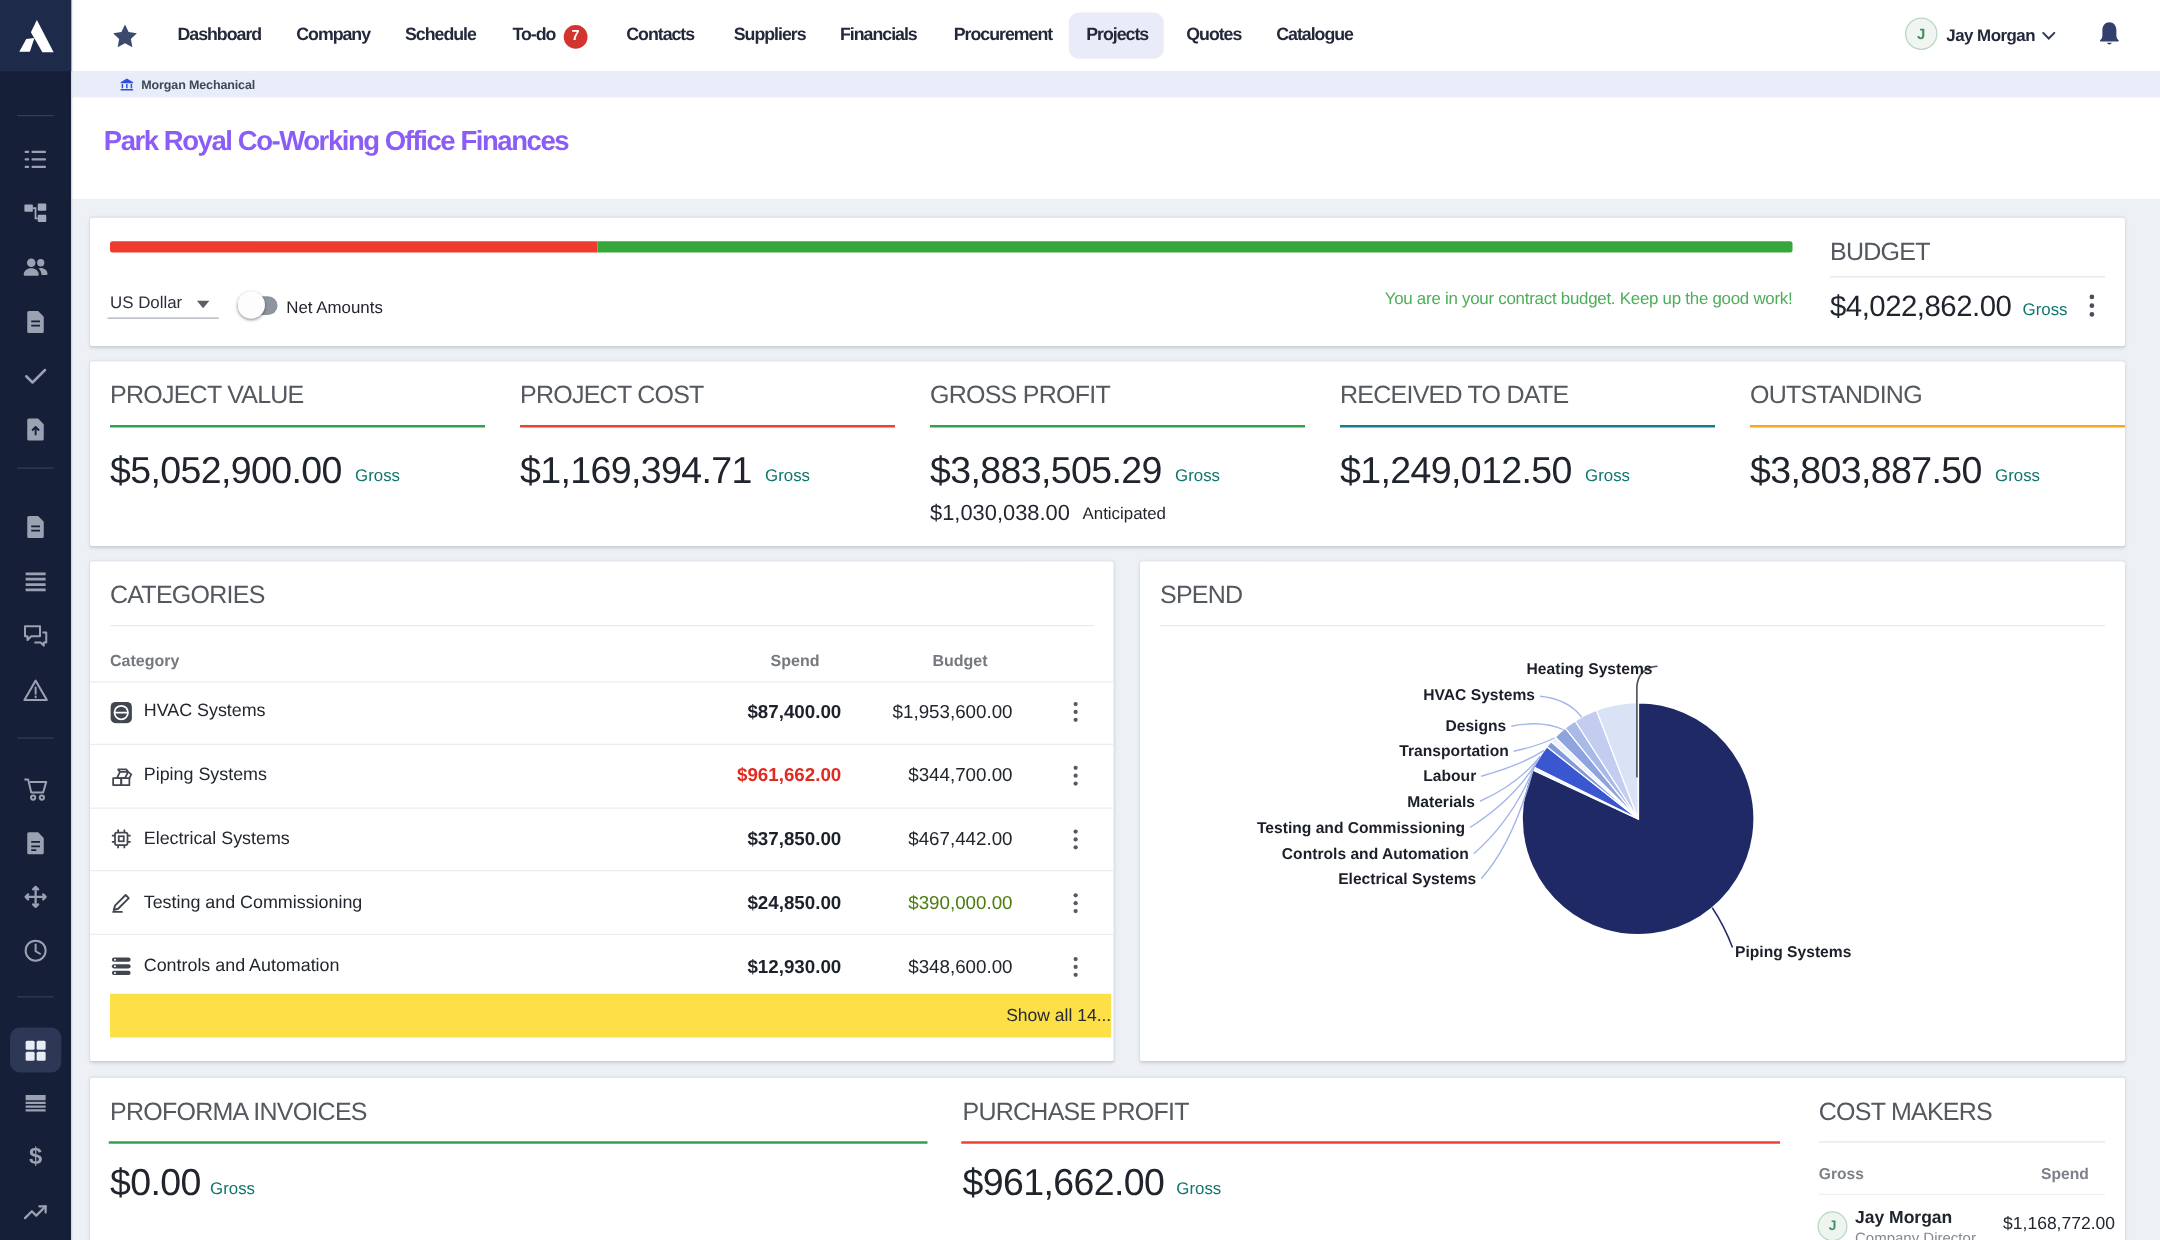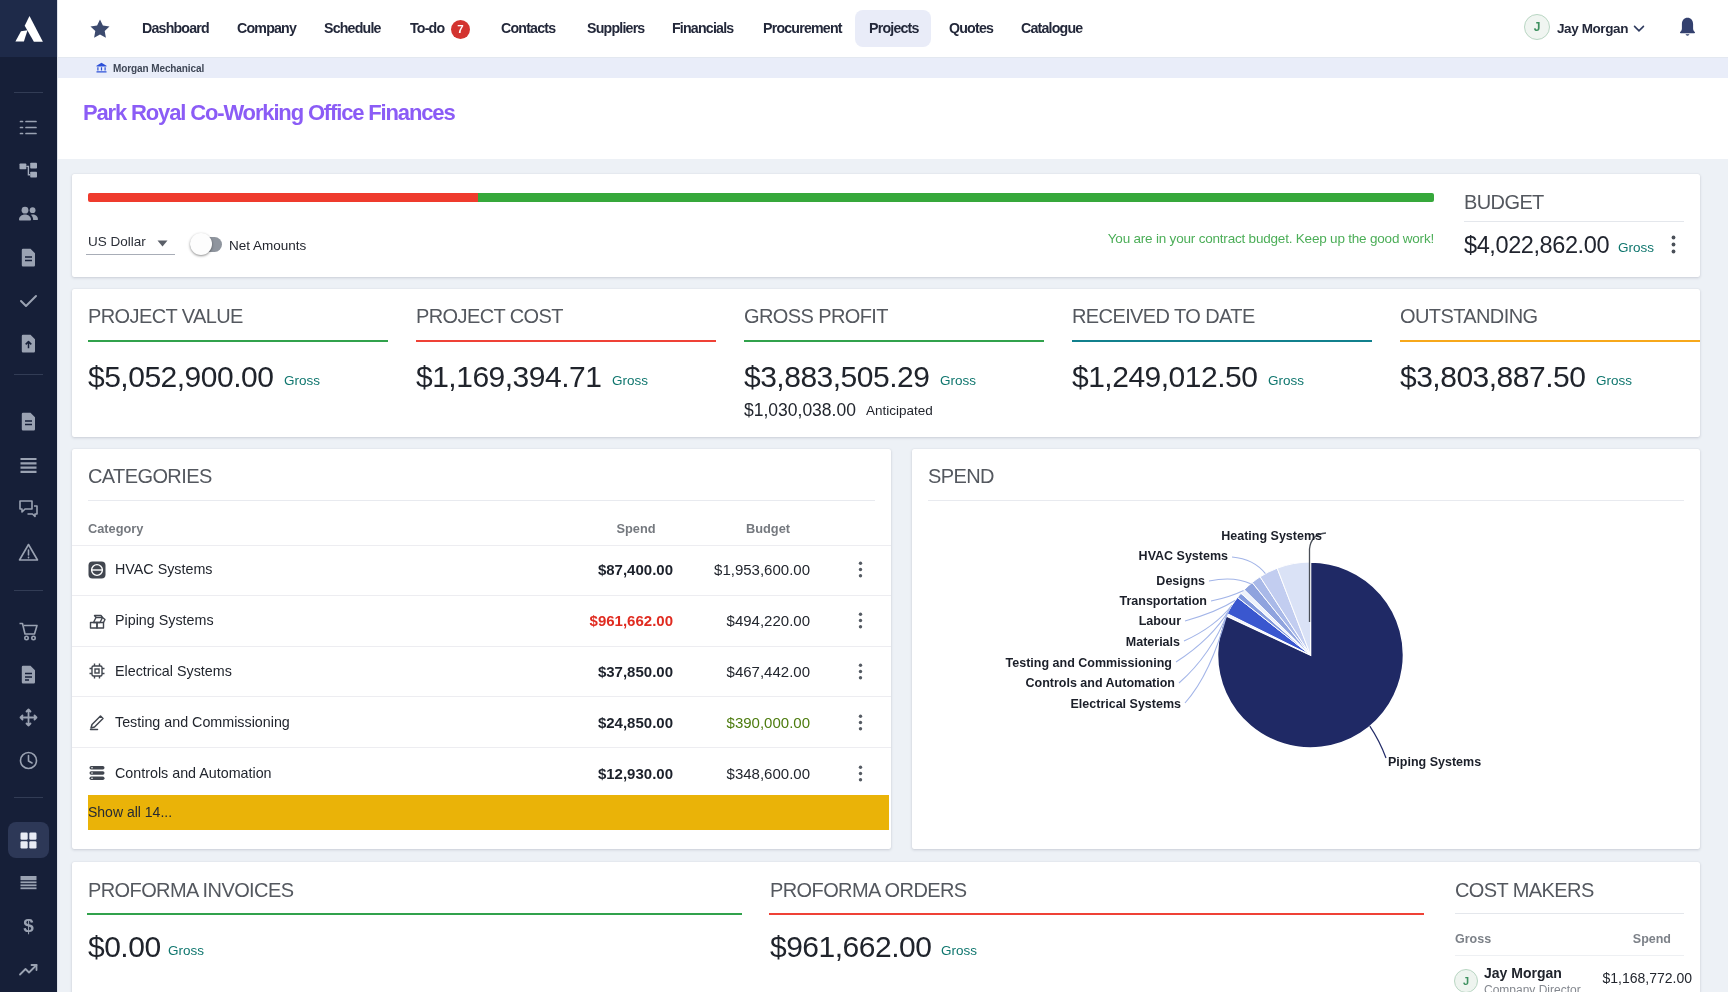--- a/index.html
+++ b/index.html
@@ -240,21 +240,21 @@
       <g fill="none" stroke="#41464f" stroke-width="1.4" stroke-linejoin="round">
         <path d="M2.5 11.5 H9 V17 H2.5 Z"></path>
         <path d="M9 11.5 H15.5 V17 H9 Z"></path>
         <path d="M5.5 11.5 L8 6.5 H14.5 L12 11.5 Z"></path>
         <path d="M14.5 6.5 L17 8.5 L15.5 11.5"></path>
         <path d="M8 6.5 L6.5 4.5 L13 4.5 L14.5 6.5"></path>
       </g>
     </svg>
   <span class="abs" style="left:115px;top:612px;font-size:14.3px;color:#22262e;">Piping Systems</span>
   <span class="abs" style="left:523px;top:612px;width:150px;text-align:right;font-size:15px;font-weight:700;color:#e02b20;">$961,662.00</span>
-  <span class="abs" style="left:660px;top:612px;width:150px;text-align:right;font-size:15px;color:#22262e;">$494,220.00</span>
+  <span class="abs" style="left:660px;top:612px;width:150px;text-align:right;font-size:15px;color:#22262e;">$344,700.00</span>
 
   <svg class="abs" style="left:88px;top:662px;" width="18" height="18" viewBox="0 0 18 18">
       <g fill="none" stroke="#41464f" stroke-width="1.4">
         <rect x="4" y="4" width="10" height="10" rx="1.5"></rect>
         <rect x="7" y="7" width="4" height="4"></rect>
         <path d="M6.5 4V1.5M11.5 4V1.5M6.5 16.5V14M11.5 16.5V14M4 6.5H1.5M4 11.5H1.5M16.5 6.5H14M16.5 11.5H14"></path>
       </g>
     </svg>
   <span class="abs" style="left:115px;top:663px;font-size:14.3px;color:#22262e;">Electrical Systems</span>
   <span class="abs" style="left:523px;top:663px;width:150px;text-align:right;font-size:15px;font-weight:700;color:#1c212b;">$37,850.00</span>
@@ -305,21 +305,21 @@
       <circle cx="2.5" cy="2.2" r="1.7" fill="#555b63"></circle>
       <circle cx="2.5" cy="8.5" r="1.7" fill="#555b63"></circle>
       <circle cx="2.5" cy="14.8" r="1.7" fill="#555b63"></circle>
     </svg>
   <svg class="abs" style="left:858px;top:765px;" width="5" height="17" viewBox="0 0 5 17">
       <circle cx="2.5" cy="2.2" r="1.7" fill="#555b63"></circle>
       <circle cx="2.5" cy="8.5" r="1.7" fill="#555b63"></circle>
       <circle cx="2.5" cy="14.8" r="1.7" fill="#555b63"></circle>
     </svg>
 
-  <div class="abs" style="left:88px;top:795px;width:801px;height:35px;background:#eab308;font-size:14px;color:#262a33;text-align:left;line-height:35px;">Show all 14...</div>
+  <div class="abs" style="left:88px;top:795px;width:801px;height:35px;background:#fde047;font-size:14px;color:#262a33;text-align:right;line-height:35px;">Show all 14...</div>
 
   <div class="card" style="left:912px;top:449px;width:788px;height:400px;"></div>
   <span class="abs hdr" style="left:928px;top:465px;">SPEND</span>
   <div class="abs" style="left:928px;top:500px;width:756px;height:1px;background:#e8eaef;"></div>
   <svg class="abs" style="left:912px;top:449px;" width="788" height="400" viewBox="0 0 788 400">
     <path d="M398.5,206 L398.5,113.0 A93,93 0 1 1 314.2,166.7 Z" fill="#1f2965" stroke="#fff" stroke-width="1.6"></path>
     <path d="M398.5,206 L314.2,166.7 A93,93 0 0 1 315.2,164.6 Z" fill="#eef2fb" stroke="#fff" stroke-width="1"></path>
     <path d="M398.5,206 L315.2,164.6 A93,93 0 0 1 325.5,148.4 Z" fill="#3a57cf" stroke="#fff" stroke-width="1"></path>
     <path d="M398.5,206 L325.5,148.4 A93,93 0 0 1 329.0,144.3 Z" fill="#8299dd" stroke="#fff" stroke-width="1"></path>
     <path d="M398.5,206 L329.0,144.3 A93,93 0 0 1 332.3,140.7 Z" fill="#eef2fb" stroke="#fff" stroke-width="1"></path>
@@ -352,21 +352,21 @@
     </g>
     <text x="476" y="316.5" font-size="12.5" font-weight="700" fill="#1b1f29">Piping Systems</text>
   </svg>
 
   <div class="card" style="left:72px;top:862px;width:1628px;height:140px;"></div>
   <span class="abs hdr" style="left:88px;top:879px;">PROFORMA INVOICES</span>
   <div class="abs" style="left:87px;top:913px;width:655px;height:2px;background:#31a24c;"></div>
   <span class="abs big" style="left:88px;top:930px;">$0.00</span>
   <span class="abs gross" style="left:168px;top:943px;">Gross</span>
 
-  <span class="abs hdr" style="left:770px;top:879px;">PROFORMA ORDERS</span>
+  <span class="abs hdr" style="left:770px;top:879px;">PURCHASE PROFIT</span>
   <div class="abs" style="left:769px;top:913px;width:655px;height:2px;background:#ef4136;"></div>
   <span class="abs big" style="left:770px;top:930px;">$961,662.00</span>
   <span class="abs gross" style="left:941px;top:943px;">Gross</span>
 
   <span class="abs hdr" style="left:1455px;top:879px;">COST MAKERS</span>
   <div class="abs" style="left:1455px;top:913px;width:229px;height:1px;background:#e4e7ec;"></div>
   <span class="abs" style="left:1455px;top:932px;font-size:12.5px;font-weight:700;color:#7c8188;">Gross</span>
   <span class="abs" style="left:1571px;top:932px;width:100px;text-align:right;font-size:12.5px;font-weight:700;color:#7c8188;">Spend</span>
   <div class="abs" style="left:1455px;top:955px;width:229px;height:1px;background:#eef0f3;"></div>
   <div class="abs" style="left:1454px;top:969px;width:22px;height:22px;border-radius:50%;background:#eef4ef;border:1px solid #b9d6c3;color:#3f9160;font-size:11px;font-weight:700;text-align:center;line-height:22px;">J</div>

